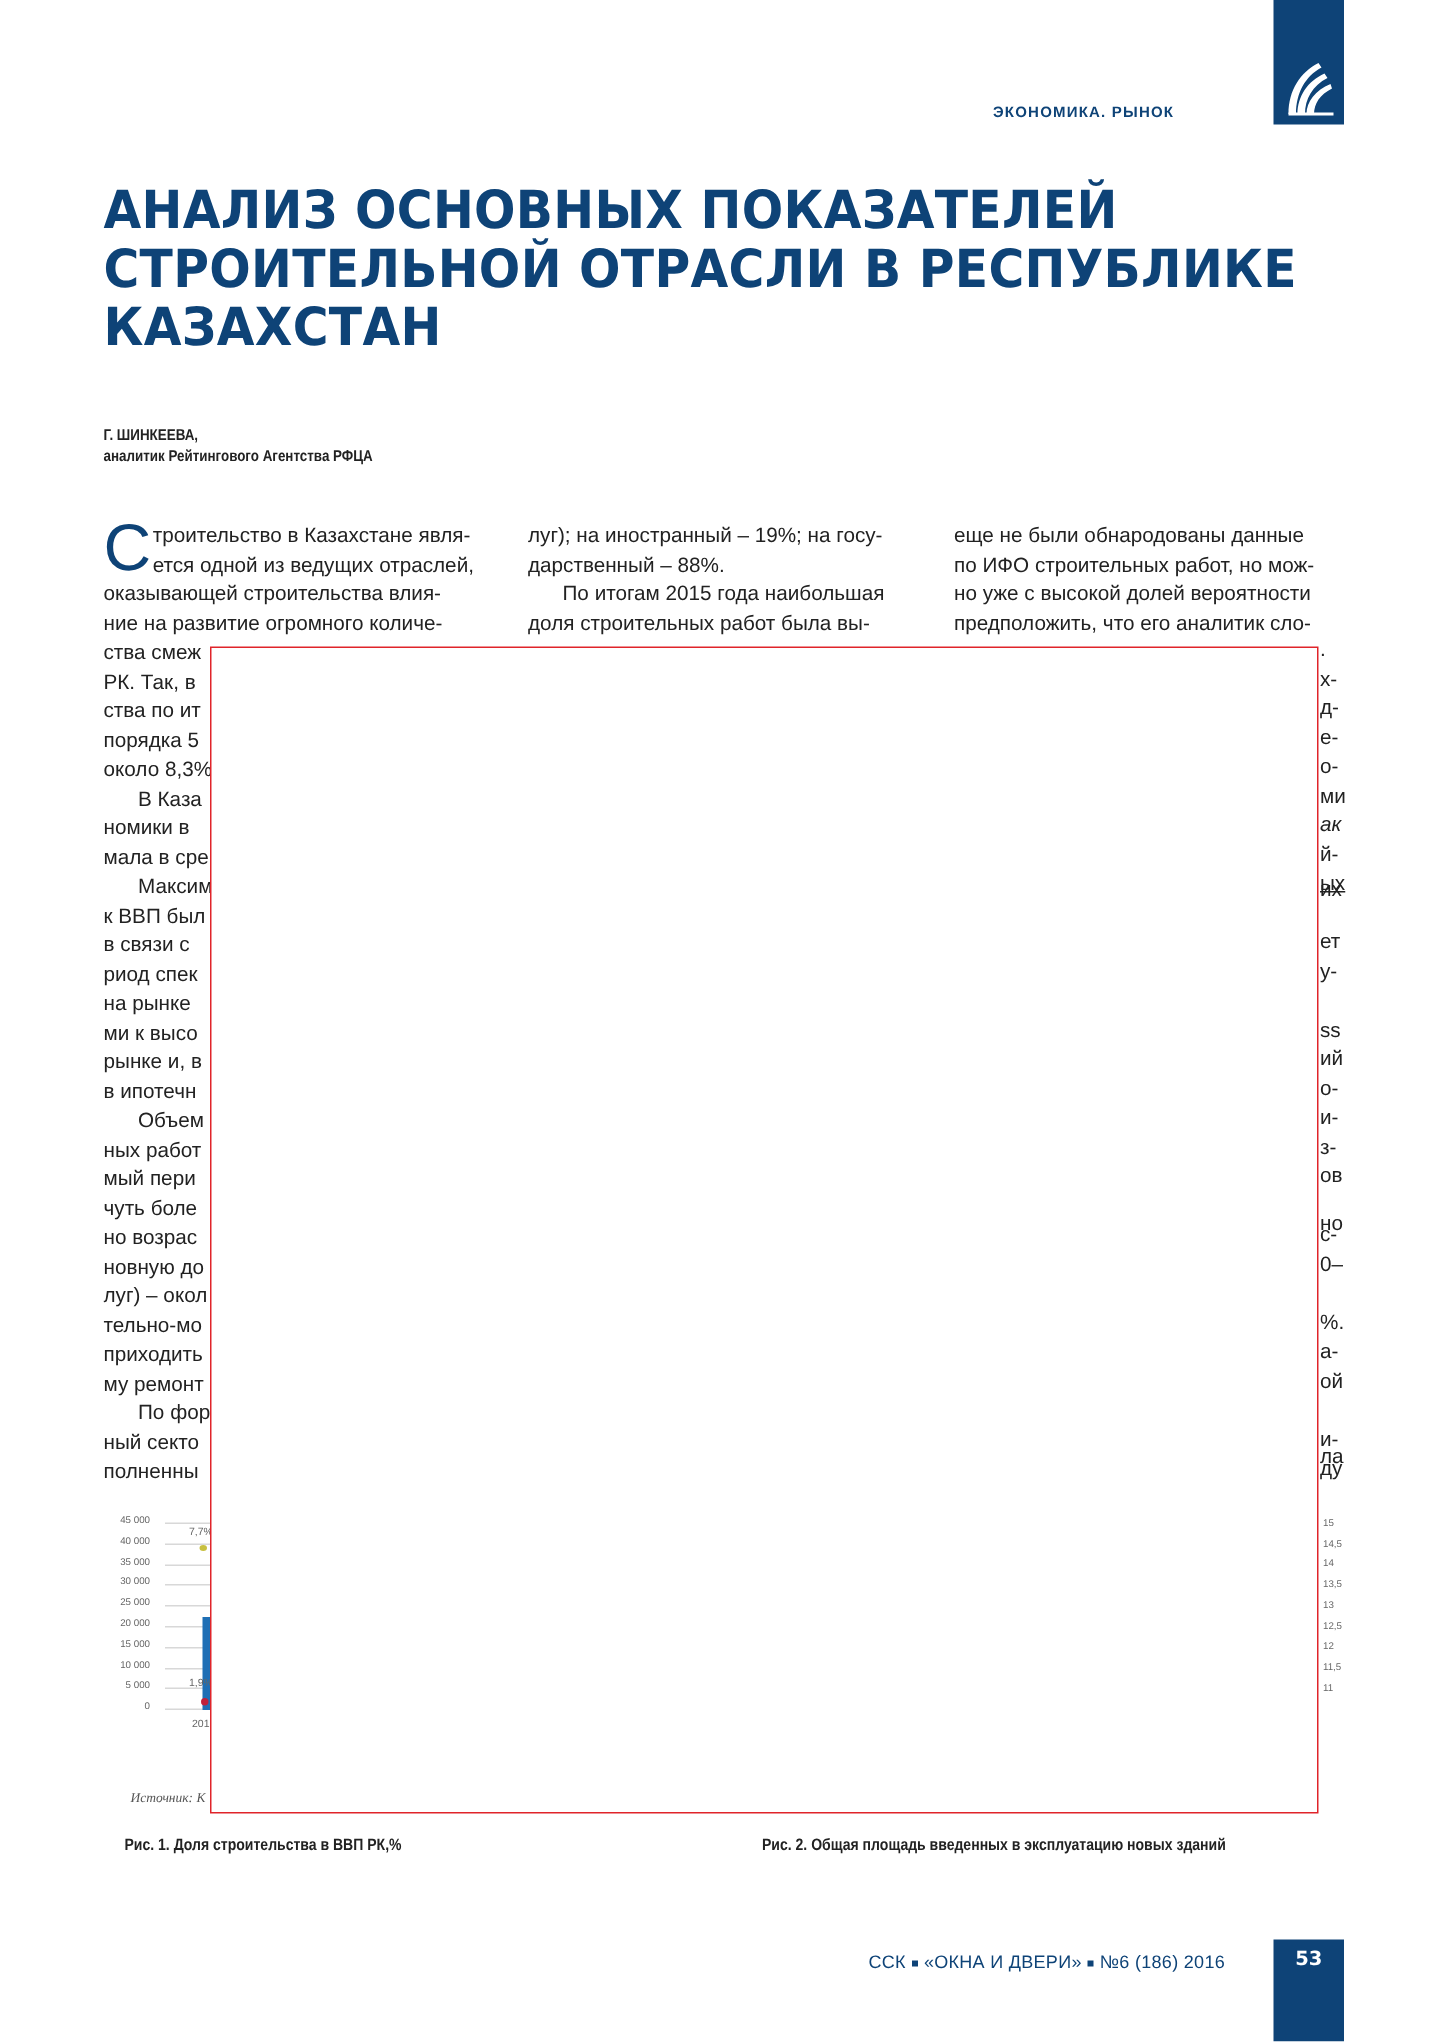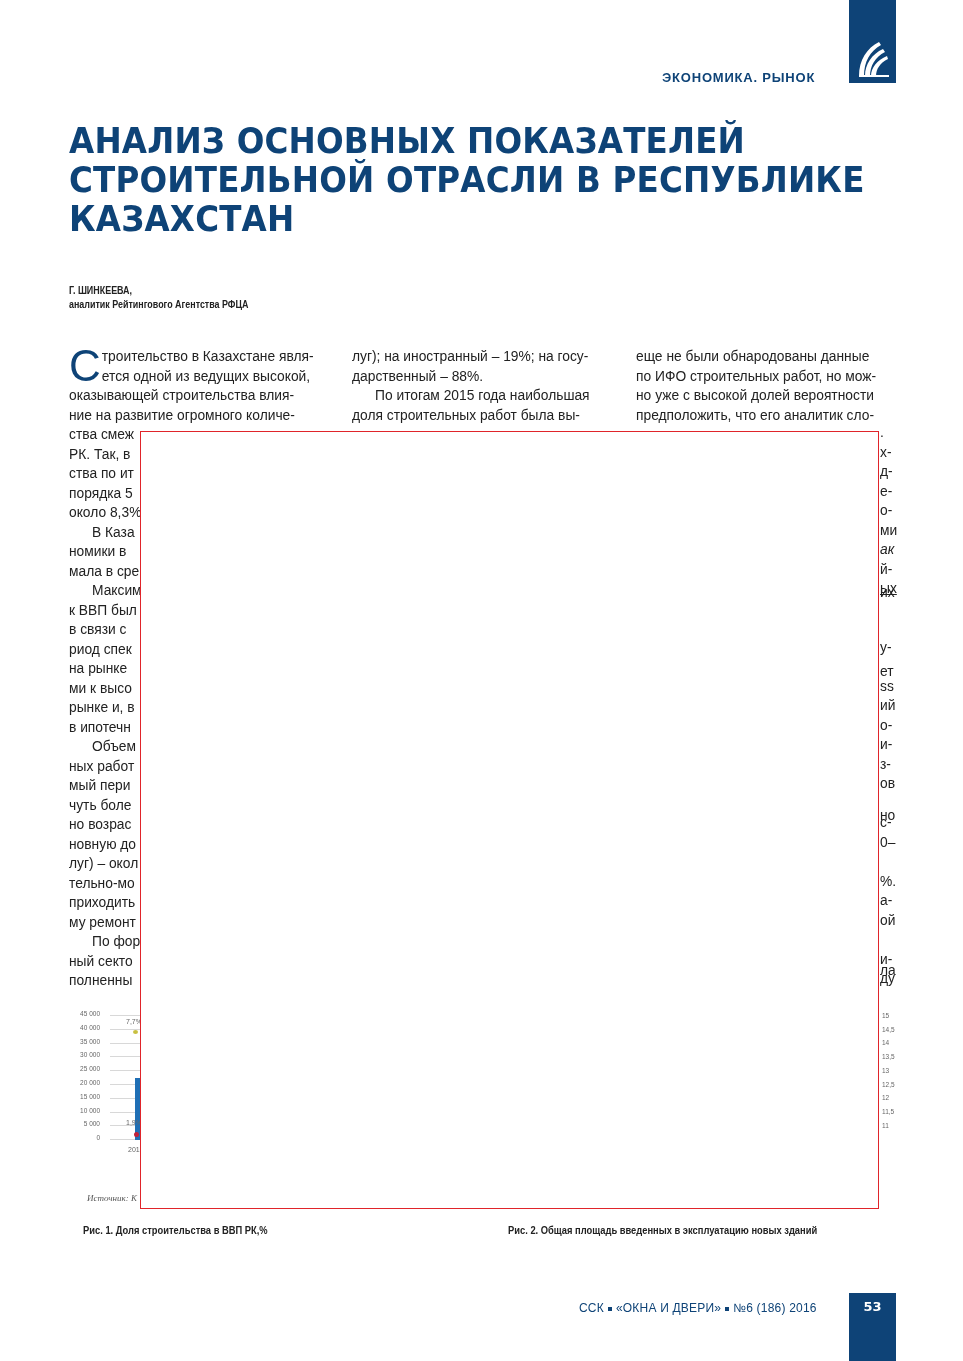--- a/index.html
+++ b/index.html
@@ -1,20 +1,20 @@
 <!DOCTYPE html>
 <html><head>
 <meta charset="utf-8">
 <style>
   html, body { margin:0; padding:0; }
   body { width:963px; height:1361px; position:relative; background:#ffffff; overflow:hidden;
          font-family:"Liberation Sans", sans-serif; color:#222; }
   .logo-box { position:absolute; left:849px; top:0; width:47px; height:83px; background:#0e4377; }
   .logo-box svg { position:absolute; left:6px; top:36px; }
-  .section { position:absolute; left:662px; top:70px; font-size:13px; font-weight:bold; letter-spacing:0.8px; color:#0e4377; }
+  .section { position:absolute; left:662px; top:70px; font-size:10px; font-weight:bold; letter-spacing:0.8px; color:#0e4377; }
   .title { position:absolute; left:69px; top:122px; width:820px; font-family:"DejaVu Sans", sans-serif; font-weight:bold;
            font-size:35px; line-height:39px; color:#0e4377; letter-spacing:0.2px; transform:scaleX(0.93); transform-origin:left top; }
   .title div { white-space:nowrap; }
   .author { position:absolute; left:69px; top:284px; font-size:10.5px; font-weight:bold; color:#222; transform:scaleX(0.85); transform-origin:left top; }
   .author-role { position:absolute; left:69px; top:298px; font-size:10.5px; font-weight:bold; color:#222; transform:scaleX(0.85); transform-origin:left top; white-space:nowrap; }
   .col { position:absolute; font-size:13.8px; line-height:19.5px; color:#222; }
   .col .ln { white-space:nowrap; height:19.5px; overflow:hidden; }
   .col .ind { padding-left:23px; }
   .col1 { left:69px; top:347px; width:262px; }
   .col2 { left:352px; top:347px; width:262px; }
@@ -53,21 +53,21 @@
   <div>СТРОИТЕЛЬНОЙ ОТРАСЛИ В РЕСПУБЛИКЕ</div>
   <div>КАЗАХСТАН</div>
 </div>
 
 <div class="author">Г. ШИНКЕЕВА,</div>
 <div class="author-role">аналитик Рейтингового Агентства РФЦА</div>
 
 <div class="col col1" id="col1">
   <span class="dropcap">С</span>
 <div class="ln">троительство в Казахстане явля-</div>
-    <div class="ln">ется одной из ведущих высокой,</div>
+    <div class="ln">ется одной из ведущих отраслей,</div>
     <div class="ln">оказывающей строительства влия-</div>
     <div class="ln">ние на развитие огромного количе-</div>
     <div class="ln">ства смеж</div>
     <div class="ln">РК. Так, в</div>
     <div class="ln">ства по ит</div>
     <div class="ln">порядка 5</div>
     <div class="ln">около 8,3%</div>
     <div class="ln ind">В Каза</div>
     <div class="ln">номики в</div>
     <div class="ln">мала в сре</div>
@@ -110,21 +110,21 @@
     <div class="frag-right" style="top: 425px;">.</div>
     <div class="frag-right" style="top: 444.5px;">х-</div>
     <div class="frag-right" style="top: 464px;">д-</div>
     <div class="frag-right" style="top: 483.5px;">е-</div>
     <div class="frag-right" style="top: 503px;">о-</div>
     <div class="frag-right" style="top: 522.5px;">ми</div>
     <div class="frag-right" style="top: 542px; font-style: italic;">ак</div>
     <div class="frag-right" style="top: 561.5px;">й-</div>
     <div class="frag-right" style="top: 581px; text-decoration: underline;">ых</div>
     <div class="frag-right" style="top: 585px;">их</div>
-    <div class="frag-right" style="top: 620px; margin-top: 44px;">ет</div>
+    <div class="frag-right" style="top: 620px;">ет</div>
     <div class="frag-right" style="top: 639.5px;">у-</div>
     <div class="frag-right" style="top: 659px;"></div>
     <div class="frag-right" style="top: 678.5px;">ss</div>
     <div class="frag-right" style="top: 698px;">ий</div>
     <div class="frag-right" style="top: 717.5px;">о-</div>
     <div class="frag-right" style="top: 737px;">и-</div>
     <div class="frag-right" style="top: 756.5px;">з-</div>
     <div class="frag-right" style="top: 776px;">ов</div>
     <div class="frag-right" style="top: 795.5px;"></div>
     <div class="frag-right" style="top: 815px;">с-</div>

